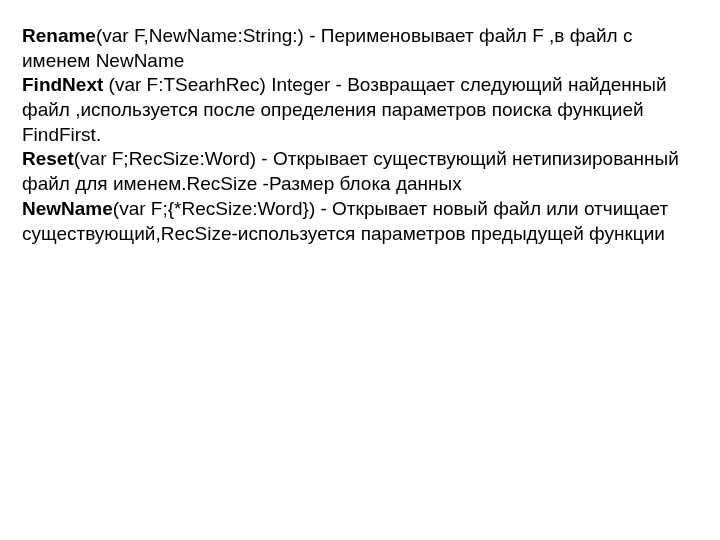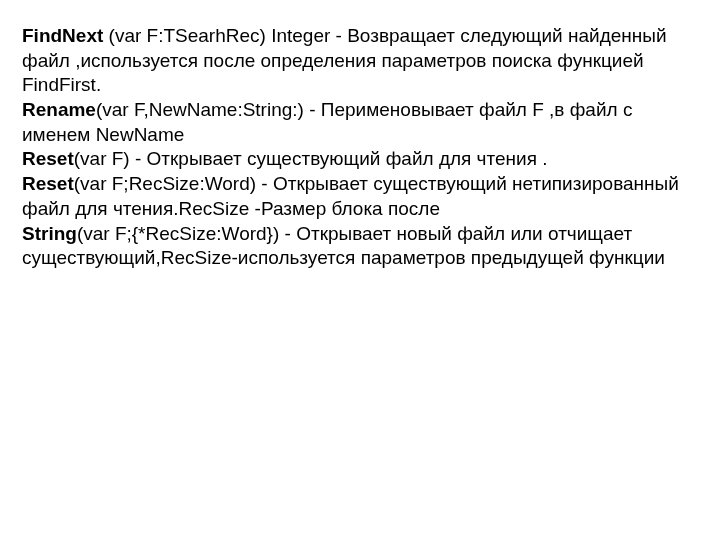--- a/index.html
+++ b/index.html
@@ -20,27 +20,24 @@
   .entry {
     margin: 0;
   }
   .b { font-weight: bold; }
 </style>
 </head>
 <body>
 
 <div class="page">
   <p class="entry">
+    <span class="b">Rename</span><span>(var F,NewName:String:) -  Перименовывает  файл F  ,в файл с именем NewName</span>
+  </p>
+  <p class="entry">
     <span class="b">FindNext</span><span> (var F:TSearhRec) Integer -  Возвращает следующий найденный файл ,используется после определения параметров поиска функцией FindFirst.</span>
   </p>
   <p class="entry">
-    <span class="b">Rename</span><span>(var F,NewName:String:) -  Перименовывает  файл F  ,в файл с именем NewName</span>
+    <span class="b">Reset</span><span>(var F;RecSize:Word)  -  Открывает существующий нетипизированный файл для именем.RecSize -Размер блока данных</span>
   </p>
   <p class="entry">
-    <span class="b">Reset</span><span>(var F) -  Открывает существующий файл для чтения .</span>
-  </p>
-  <p class="entry">
-    <span class="b">Reset</span><span>(var F;RecSize:Word)  -  Открывает существующий нетипизированный файл для чтения.RecSize -Размер блока после</span>
-  </p>
-  <p class="entry">
-    <span class="b">String</span><span>(var F;{*RecSize:Word})  - Открывает новый файл или отчищает существующий,RecSize-используется параметров предыдущей  функции</span>
+    <span class="b">NewName</span><span>(var F;{*RecSize:Word})  - Открывает новый файл или отчищает существующий,RecSize-используется параметров предыдущей  функции</span>
   </p>
 </div>
 
 </body></html>

